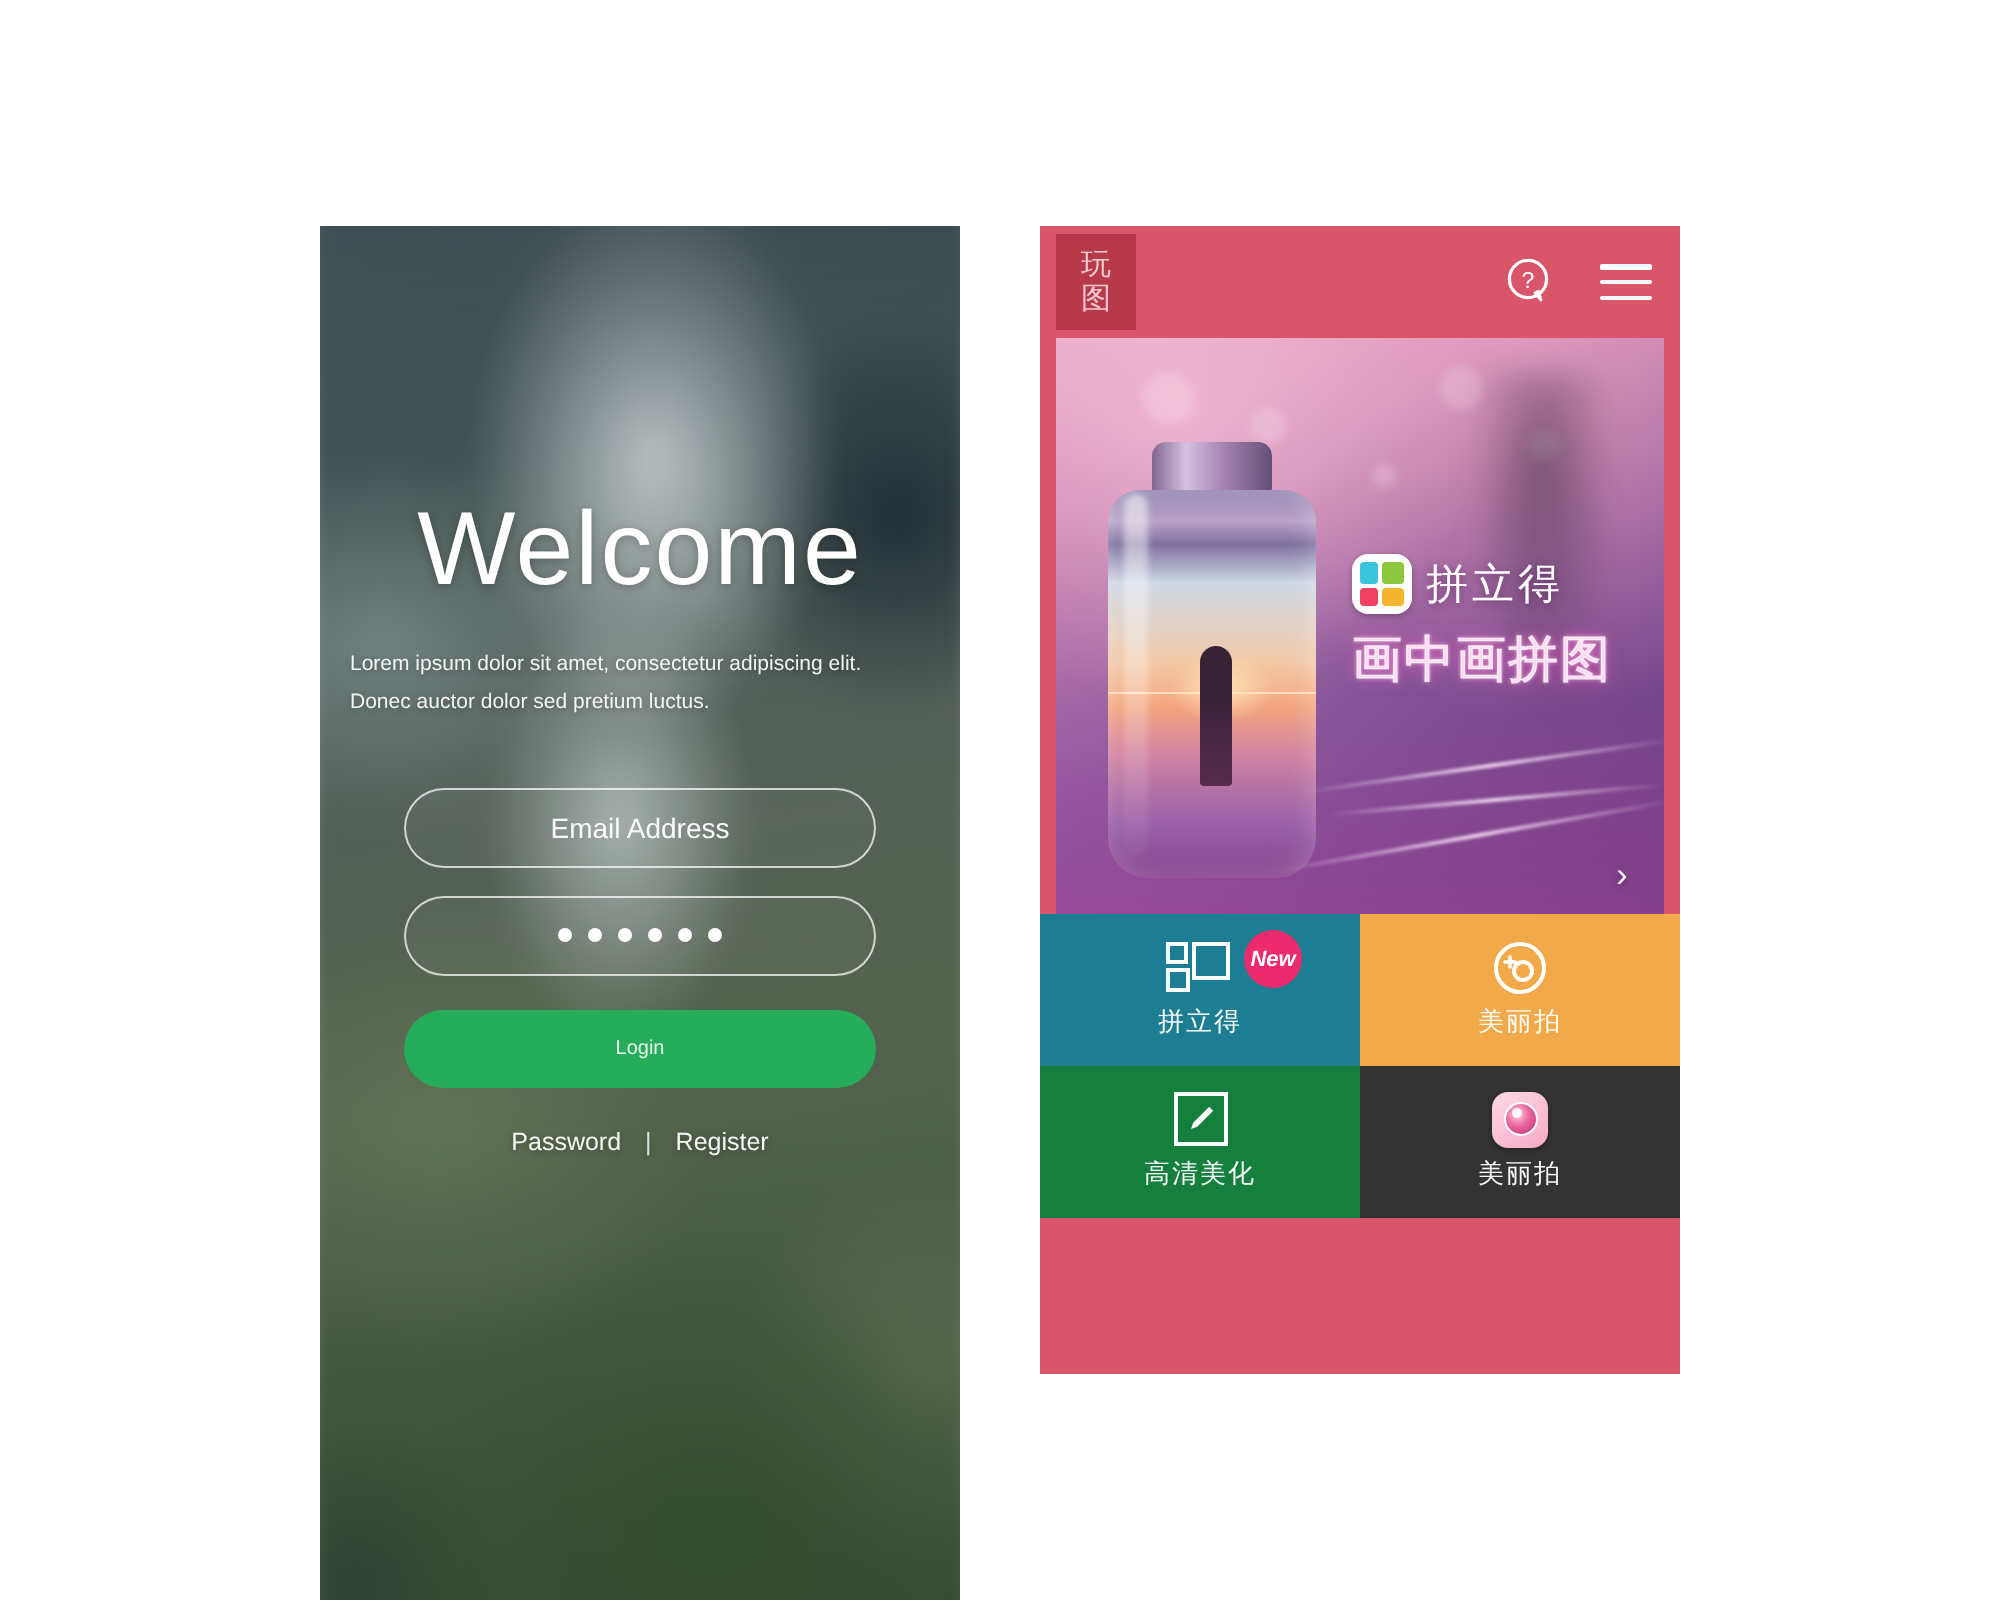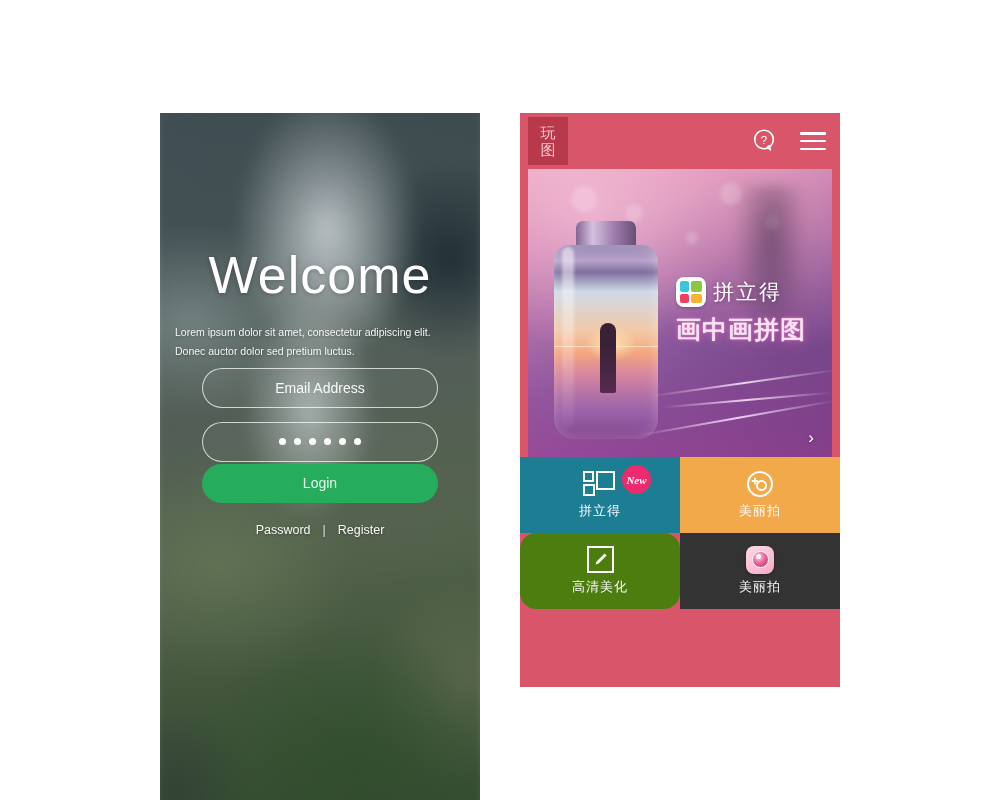--- a/index.html
+++ b/index.html
@@ -45,33 +45,33 @@
     font-size: 52px; font-weight: 300; color: #ffffff;
     letter-spacing: 1px; line-height: 1;
     text-shadow: 0 1px 5px rgba(0,0,0,0.25);
   }
   .welcome-sub {
     margin-top: 22px; width: 290px; text-align: left;
     font-size: 10.5px; color: rgba(255,255,255,0.93); line-height: 1.85;
     text-shadow: 0 1px 3px rgba(0,0,0,0.3);
   }
   .field {
-    margin-top: 6px; width: 236px; height: 40px;
+    margin-top: 32px; width: 236px; height: 40px;
     border: 1px solid rgba(255,255,255,0.72); border-radius: 21px;
     background: rgba(255,255,255,0.045);
     display: flex; align-items: center; justify-content: center;
     font-size: 14px; color: rgba(255,255,255,0.95);
   }
   .field.pw { margin-top: 14px; }
   .pw-dots { display:flex; gap:8px; }
   .pw-dots i { width:7px; height:7px; border-radius:50%; background:#ffffff; display:block; }
   .login-btn {
-    margin-top: 2px; width: 236px; height: 39px; border: none;
+    margin-top: 17px; width: 236px; height: 39px; border: none;
     border-radius: 21px; background: #25ad5c;
-    color: #e9f7ee; font-size: 14px; font-family: inherit; cursor: pointer;
+    color: #e9f7ee; font-size: 10px; font-family: inherit; cursor: pointer;
     display: flex; align-items: center; justify-content: center;
   }
   .login-links {
     margin-top: 20px; display:flex; align-items:center; gap:12px;
     font-size: 12.5px; color: rgba(255,255,255,0.95);
     text-shadow: 0 1px 3px rgba(0,0,0,0.3);
   }
   .login-links span[data-name="link-divider"] { color: rgba(255,255,255,0.8); }
   .login-links a { color: inherit; text-decoration: none; cursor: pointer; }
 
@@ -198,21 +198,21 @@
   .tile {
     position: relative; display:flex; flex-direction:column;
     align-items:center; justify-content:center; gap:5px; cursor:pointer;
   }
   .tile-label { font-size: 13px; color: rgba(255,255,255,0.96); letter-spacing:1px; }
   .tile-icon { height: 26px; display:flex; align-items:center; justify-content:center; }
   .new-badge {
     position:absolute; right: 29px; top: 8px; width: 29px; height: 29px;
     border-radius:50%; background:#ec2a6e; color:#fff; font-size:11px;
     font-style: italic; font-weight:bold;
-    display:flex; align-items:center; justify-content:center;font-family:Liberation Serif, serif;
+    display:flex; align-items:center; justify-content:center;
   }
   .sq { border: 2px solid #ffffff; }
   .app-icon-mlp {
     width: 28px; height: 28px; border-radius: 8px;
     background: linear-gradient(145deg, #ffd9e6, #f7a9c6);
     display:flex; align-items:center; justify-content:center;
     box-shadow: 0 1px 3px rgba(0,0,0,0.35);
   }
   .lens {
     width: 17px; height: 17px; border-radius:50%;
@@ -348,21 +348,21 @@
         <div class="tile-icon" data-name="camera-circle-icon">
           <svg width="28" height="28" viewBox="0 0 28 28" aria-hidden="true">
             <circle cx="14" cy="14" r="12" fill="none" stroke="#fff" stroke-width="2"></circle>
             <circle cx="15.5" cy="15.5" r="4.5" fill="none" stroke="#fff" stroke-width="2"></circle>
             <path d="M9 8.5 L9 13.5 M6.5 11 L11.5 11" stroke="#fff" stroke-width="1.8" stroke-linecap="round"></path>
           </svg>
         </div>
         <div class="tile-label" data-name="tile-label">美丽拍</div>
       </div>
 
-      <div class="tile" style="background:#4d7c0f;border-radius:16px;" data-name="tile-gaoqingmeihua">
+      <div class="tile" style="background:#15803d;" data-name="tile-gaoqingmeihua">
         <div class="tile-icon" data-name="pencil-edit-icon">
           <svg width="27" height="27" viewBox="0 0 27 27" aria-hidden="true">
             <rect x="1" y="1" width="25" height="25" fill="none" stroke="#fff" stroke-width="2"></rect>
             <path d="M8.5 18.5 L9.6 15.4 L17.6 7.4 L19.6 9.4 L11.6 17.4 Z" fill="#fff"></path>
           </svg>
         </div>
         <div class="tile-label" data-name="tile-label">高清美化</div>
       </div>
 
 

